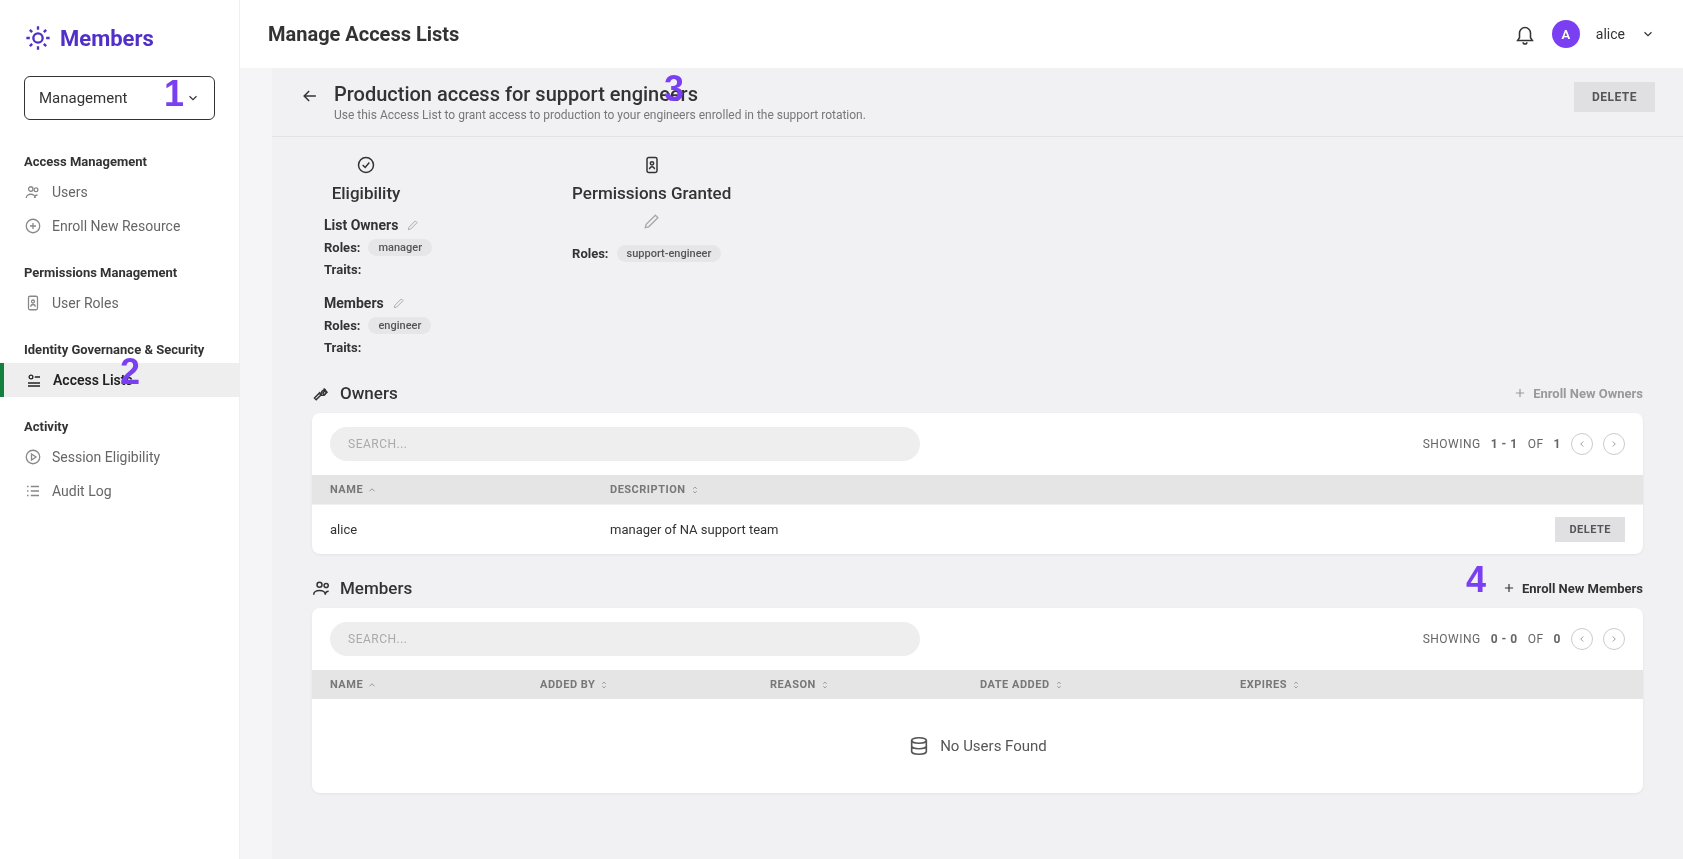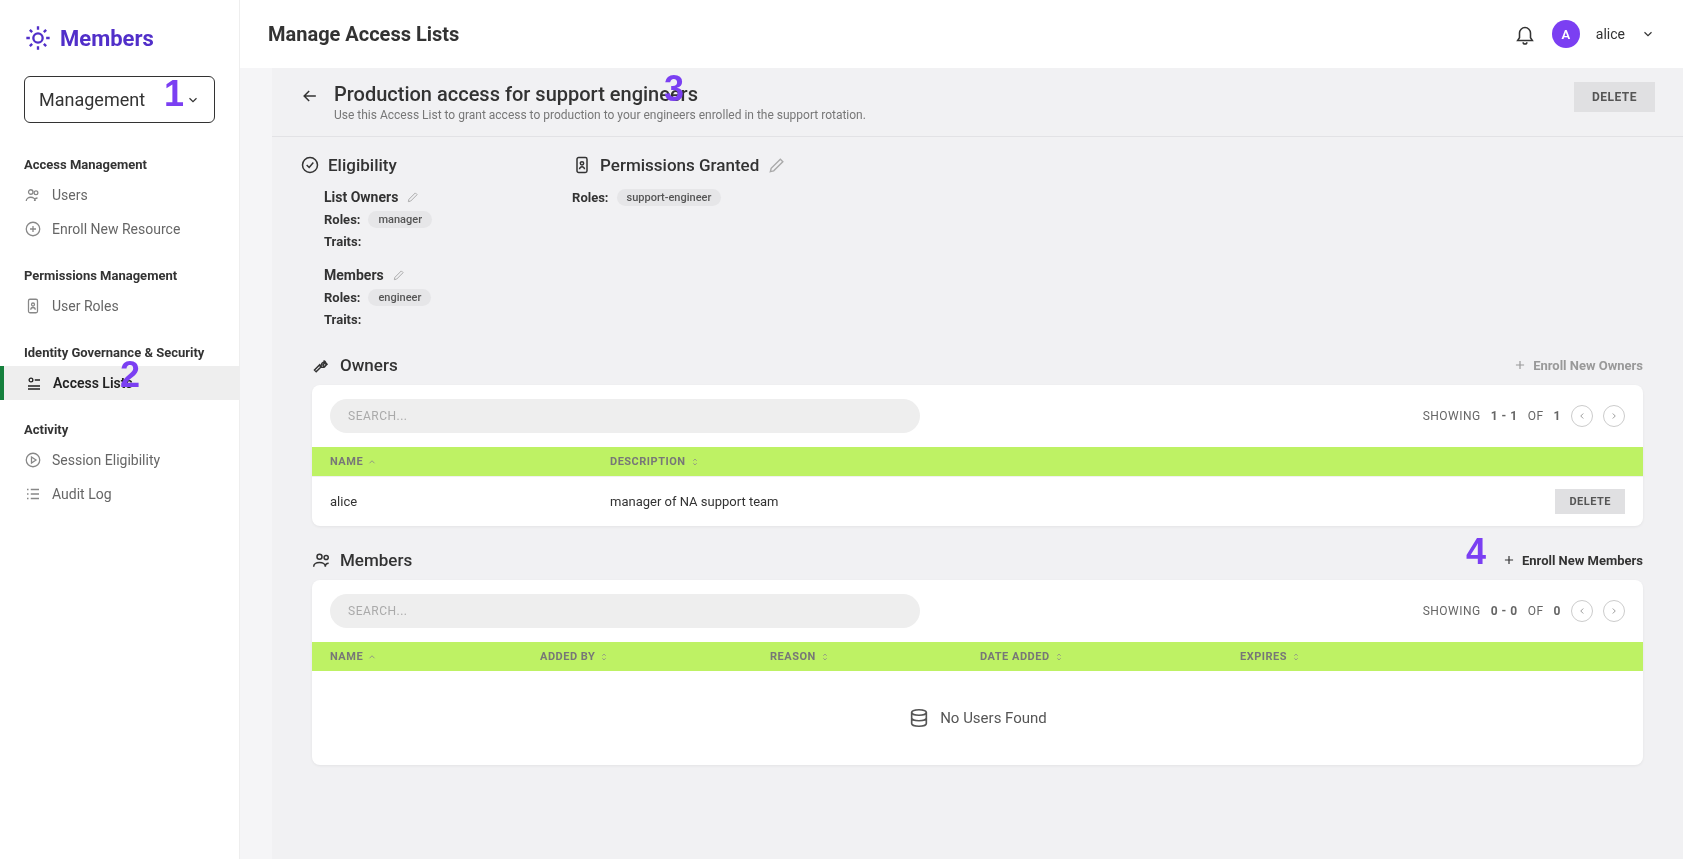--- a/index.html
+++ b/index.html
@@ -3,21 +3,21 @@
 <meta charset="utf-8">
 <style>
 * { margin: 0; padding: 0; box-sizing: border-box; font-family: -apple-system, BlinkMacSystemFont, "Segoe UI", Roboto, sans-serif; }
 body { background: #f5f5f7; color: #333; }
 .app { display: flex; min-height: 100vh; }
 .sidebar { width: 240px; background: #fff; border-right: 1px solid #eee; display: flex; flex-direction: column; padding-top: 12px; }
 .logo { display: flex; align-items: center; gap: 8px; padding: 12px 24px 24px; }
 .logo-icon { width: 28px; height: 28px; }
 .logo-text { font-size: 22px; font-weight: 700; color: #512fc9; }
 .nav-select { margin: 0 24px 24px; border: 1.5px solid #333; border-radius: 6px; padding: 12px 14px; display: flex; justify-content: space-between; align-items: center; cursor: pointer; position: relative; }
-.nav-select-label { font-size: 18px; }
+.nav-select-label { font-size: 15px; }
 .chevron-down { width: 14px; height: 14px; }
 .section-header { font-size: 13px; font-weight: 700; color: #333; padding: 10px 24px 6px; }
 .nav-item { display: flex; align-items: center; gap: 10px; padding: 8px 24px; font-size: 14px; color: #666; cursor: pointer; }
 .nav-item.active { background: #eee; border-left: 4px solid #15803d; color: #222; font-weight: 600; padding-left: 21px; position: relative; }
 .nav-item svg { width: 18px; height: 18px; flex-shrink: 0; }
 .main { flex: 1; display: flex; flex-direction: column; overflow: auto; }
 .topbar { display: flex; justify-content: space-between; align-items: center; padding: 20px 28px; background: #fff; }
 .topbar-title { font-size: 20px; font-weight: 700; }
 .topbar-right { display: flex; align-items: center; gap: 16px; }
 .avatar { width: 28px; height: 28px; border-radius: 50%; background: #7b3ff2; color: #fff; display: flex; align-items: center; justify-content: center; font-size: 13px; font-weight: 600; }
@@ -25,42 +25,42 @@
 .content { background: #f1f1f3; flex: 1; padding: 0; margin-left: 32px; }
 .detail-header { display: flex; align-items: flex-start; padding: 14px 28px; gap: 14px; border-bottom: 1px solid #e2e2e5; }
 .back-arrow { width: 20px; height: 20px; margin-top: 4px; cursor: pointer; }
 .detail-header-text { flex: 1; }
 .detail-title { font-size: 20px; font-weight: 500; position: relative; }
 .detail-subtitle { font-size: 12px; color: #777; margin-top: 2px; }
 .delete-btn { background: #e0e0e2; border: none; border-radius: 0; padding: 8px 18px; font-size: 12px; font-weight: 700; color: #555; cursor: pointer; letter-spacing: 0.5px; }
 .delete-btn.small { padding: 6px 14px; font-size: 11px; }
 .summary { display: flex; padding: 18px 28px 10px; gap: 140px; }
 .summary-col { }
-.summary-heading { display: flex; align-items: center; gap: 8px; font-size: 17px; font-weight: 500; margin-bottom: 14px; }
+.summary-heading { display: flex; align-items: center; gap: 8px; font-size: 17px; font-weight: 500; margin-bottom: 14px; flex-direction: column; }
 .summary-heading svg { width: 20px; height: 20px; }
 .subheading { display: flex; align-items: center; gap: 8px; font-size: 14px; font-weight: 700; margin-bottom: 6px; margin-left: 24px; }
 .row-label { font-size: 13px; font-weight: 700; margin-left: 24px; display: flex; align-items: center; gap: 8px; margin-bottom: 6px; }
 .chip { background: #e6e6e8; border-radius: 10px; padding: 2px 10px; font-size: 11px; color: #555; font-weight: 500; }
 .edit-icon { width: 14px; height: 14px; color: #999; cursor: pointer; }
 .audit-row { font-size: 13px; margin-bottom: 10px; }
 .section { padding: 12px 40px 0; }
 .section-title-row { display: flex; align-items: center; justify-content: space-between; margin-bottom: 10px; }
 .section-title { display: flex; align-items: center; gap: 8px; font-size: 17px; font-weight: 500; }
 .section-title svg { width: 20px; height: 20px; }
 .enroll-link { display: flex; align-items: center; gap: 6px; font-size: 13px; font-weight: 700; cursor: pointer; position: relative; }
 .enroll-link.disabled { color: #999; }
 .card { background: #fff; border-radius: 8px; overflow: hidden; box-shadow: 0 1px 3px rgba(0,0,0,0.06); }
 .card-toolbar { display: flex; align-items: center; justify-content: space-between; padding: 14px 18px; gap: 18px; }
 .search-input { flex: 0 0 590px; background: #eee; border: none; border-radius: 20px; padding: 10px 18px; font-size: 12px; color: #555; }
 .search-input::placeholder { color: #aaa; letter-spacing: 0.5px; }
 .paging { display: flex; align-items: center; gap: 10px; font-size: 12px; color: #666; letter-spacing: 0.5px; }
 .paging strong { font-weight: 700; }
 .pager-btn { width: 22px; height: 22px; border: 1px solid #ccc; border-radius: 50%; display: flex; align-items: center; justify-content: center; cursor: pointer; background: #fff; }
 .pager-btn svg { width: 10px; height: 10px; }
-.table-header { display: flex; background: #bef264; padding: 8px 18px; font-size: 11px; font-weight: 700; color: #777; letter-spacing: 0.5px; }
+.table-header { display: flex; background: #e5e5e5; padding: 8px 18px; font-size: 11px; font-weight: 700; color: #777; letter-spacing: 0.5px; }
 .table-row { display: flex; padding: 12px 18px; align-items: center; font-size: 13px; border-top: 1px solid #f0f0f0; }
 .col-name { flex: 0 0 280px; display: flex; align-items: center; gap: 4px; }
 .col-desc { flex: 1; display: flex; align-items: center; gap: 4px; }
 .col-reason { flex: 0 0 210px; display: flex; align-items: center; gap: 4px; }
 .col-date { flex: 0 0 260px; display: flex; align-items: center; gap: 4px; }
 .col-exp { flex: 0 0 200px; display: flex; align-items: center; gap: 4px; }
 .col-actions { flex: 0 0 80px; text-align: right; }
 .table-header .col-name, .table-header .col-desc { }
 .members-header .col-name { flex: 0 0 210px; }
 .members-header .col-added { flex: 0 0 230px; display: flex; align-items: center; gap: 4px; }

